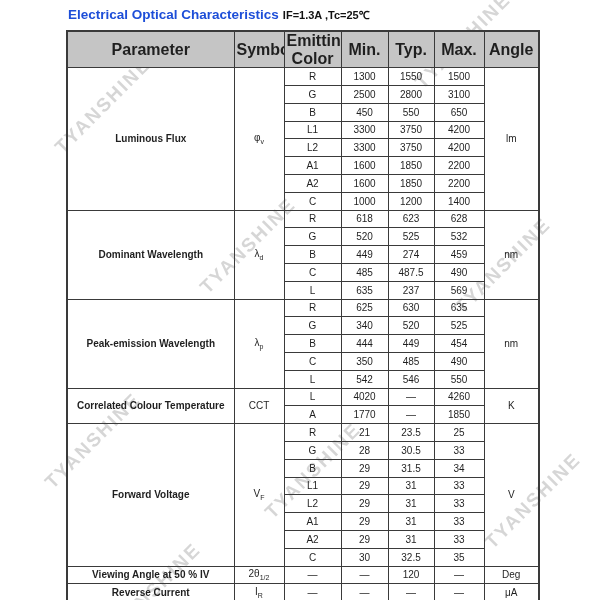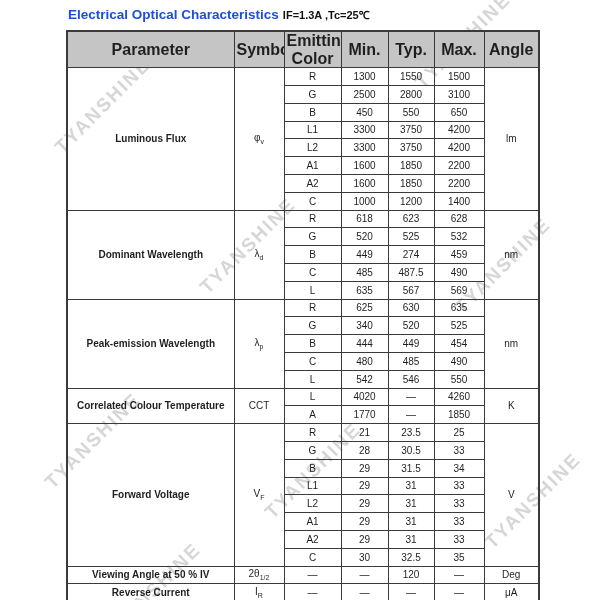--- a/index.html
+++ b/index.html
@@ -180,21 +180,21 @@
       </tr>
       <tr>
         <td>C</td>
         <td>485</td>
         <td>487.5</td>
         <td>490</td>
       </tr>
       <tr>
         <td>L</td>
         <td>635</td>
-        <td>567</td>
+        <td>237</td>
         <td>569</td>
       </tr>
       <tr>
         <td rowspan="5" class="param">Peak-emission Wavelength</td>
         <td rowspan="5"><span>λ</span><span class="sym-sub">p</span></td>
         <td>R</td>
         <td>625</td>
         <td>630</td>
         <td>635</td>
         <td rowspan="5">nm</td>
@@ -206,21 +206,21 @@
         <td>525</td>
       </tr>
       <tr>
         <td>B</td>
         <td>444</td>
         <td>449</td>
         <td>454</td>
       </tr>
       <tr>
         <td>C</td>
-        <td>480</td>
+        <td>350</td>
         <td>485</td>
         <td>490</td>
       </tr>
       <tr>
         <td>L</td>
         <td>542</td>
         <td>546</td>
         <td>550</td>
       </tr>
       <tr>

